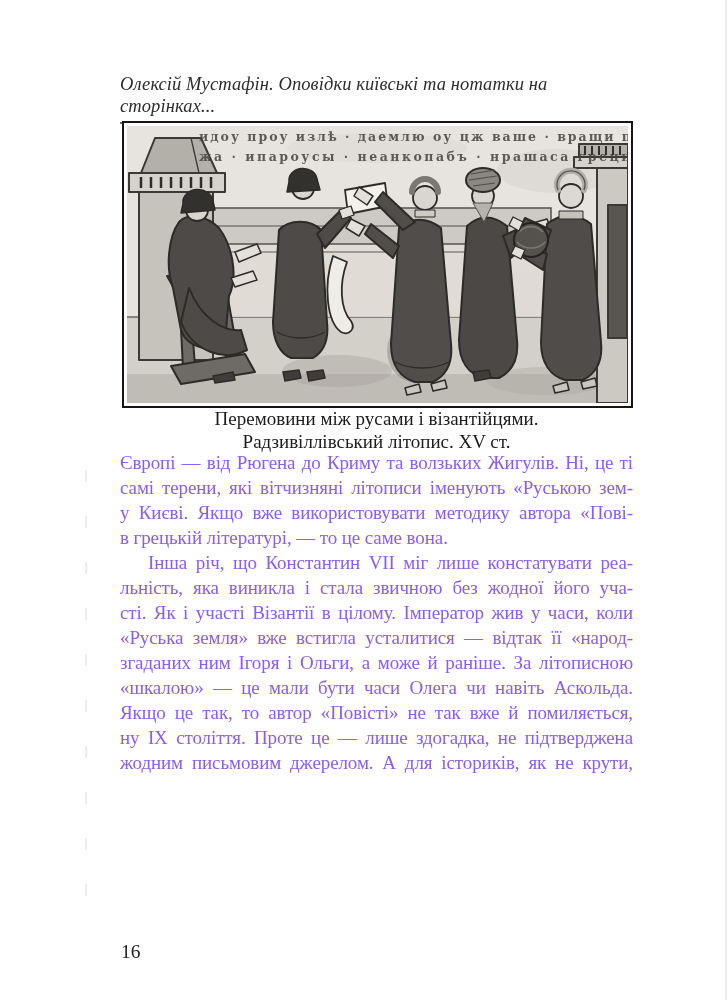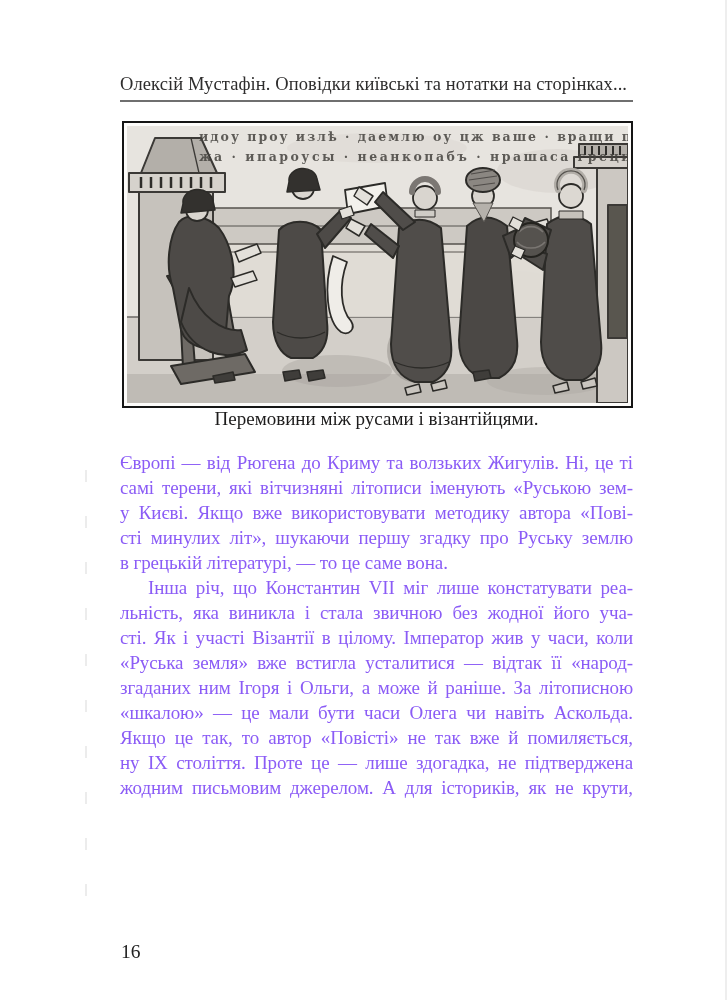--- a/index.html
+++ b/index.html
@@ -3,21 +3,21 @@
 <meta charset="utf-8">
 <style>
   html,body{margin:0;padding:0;background:#ffffff;}
   .page{
     position:relative;width:728px;height:1000px;background:#ffffff;
     font-family:"Liberation Serif","DejaVu Serif",serif;overflow:hidden;
   }
   
   .running-header{
     position:absolute;left:120px;top:73px;width:513px;
-    font-size:18.5px;line-height:22px;color:#2e2d2d;
+    font-style:italic;font-size:18.5px;line-height:22px;color:#2e2d2d;
     padding-bottom:5px;border-bottom:2px solid #6f6f6f;
     letter-spacing:.1px;
   }
   
   .figure-frame{
     position:absolute;left:122px;top:121px;width:511px;height:287px;
     box-sizing:border-box;border:2px solid #151515;background:#fdfcfa;
     padding:3px;
   }
   .figure-frame svg{display:block;width:501px;height:277px;}
@@ -183,27 +183,27 @@
         <path d="M431,64 A14,14 0 1 1 457,64" fill="none" stroke="#54514d" stroke-width="1.2"></path>
         <rect x="432" y="85" width="24" height="8" fill="#c5c1bb" stroke-width="1"></rect>
         <polygon points="426,260 440,256 442,264 428,267" fill="#c9c5bf" stroke-width="1.5"></polygon>
         <polygon points="454,256 468,252 470,260 456,263" fill="#c9c5bf" stroke-width="1.5"></polygon>
       </g>
     </svg>
   </div>
 
   <div class="caption">
     <div>Перемовини між русами і візантійцями.</div>
+    <div>Радзивіллівський літопис. XV ст.</div>
   </div>
 
   <div class="body-text">
       <div class="line">Європі — від Рюгена до Криму та волзьких Жигулів. Ні, це ті</div>
       <div class="line">самі терени, які вітчизняні літописи іменують «Руською зем-</div>
       <div class="line">у Києві. Якщо вже використовувати методику автора «Пові-</div>
-      <div class="line">сті минулих літ», шукаючи першу згадку про Руську землю</div>
       <div class="line last">в грецькій літературі, — то це саме вона.</div>
       <div class="line indent">Інша річ, що Константин VII міг лише констатувати реа-</div>
       <div class="line">льність, яка виникла і стала звичною без жодної його уча-</div>
       <div class="line">сті. Як і участі Візантії в цілому. Імператор жив у часи, коли</div>
       <div class="line">«Руська земля» вже встигла усталитися — відтак її «народ-</div>
       <div class="line">згаданих ним Ігоря і Ольги, а може й раніше. За літописною</div>
       <div class="line">«шкалою» — це мали бути часи Олега чи навіть Аскольда.</div>
       <div class="line">Якщо це так, то автор «Повісті» не так вже й помиляється,</div>
       <div class="line">ну IX століття. Проте це — лише здогадка, не підтверджена</div>
       <div class="line">жодним письмовим джерелом. А для істориків, як не крути,</div>

